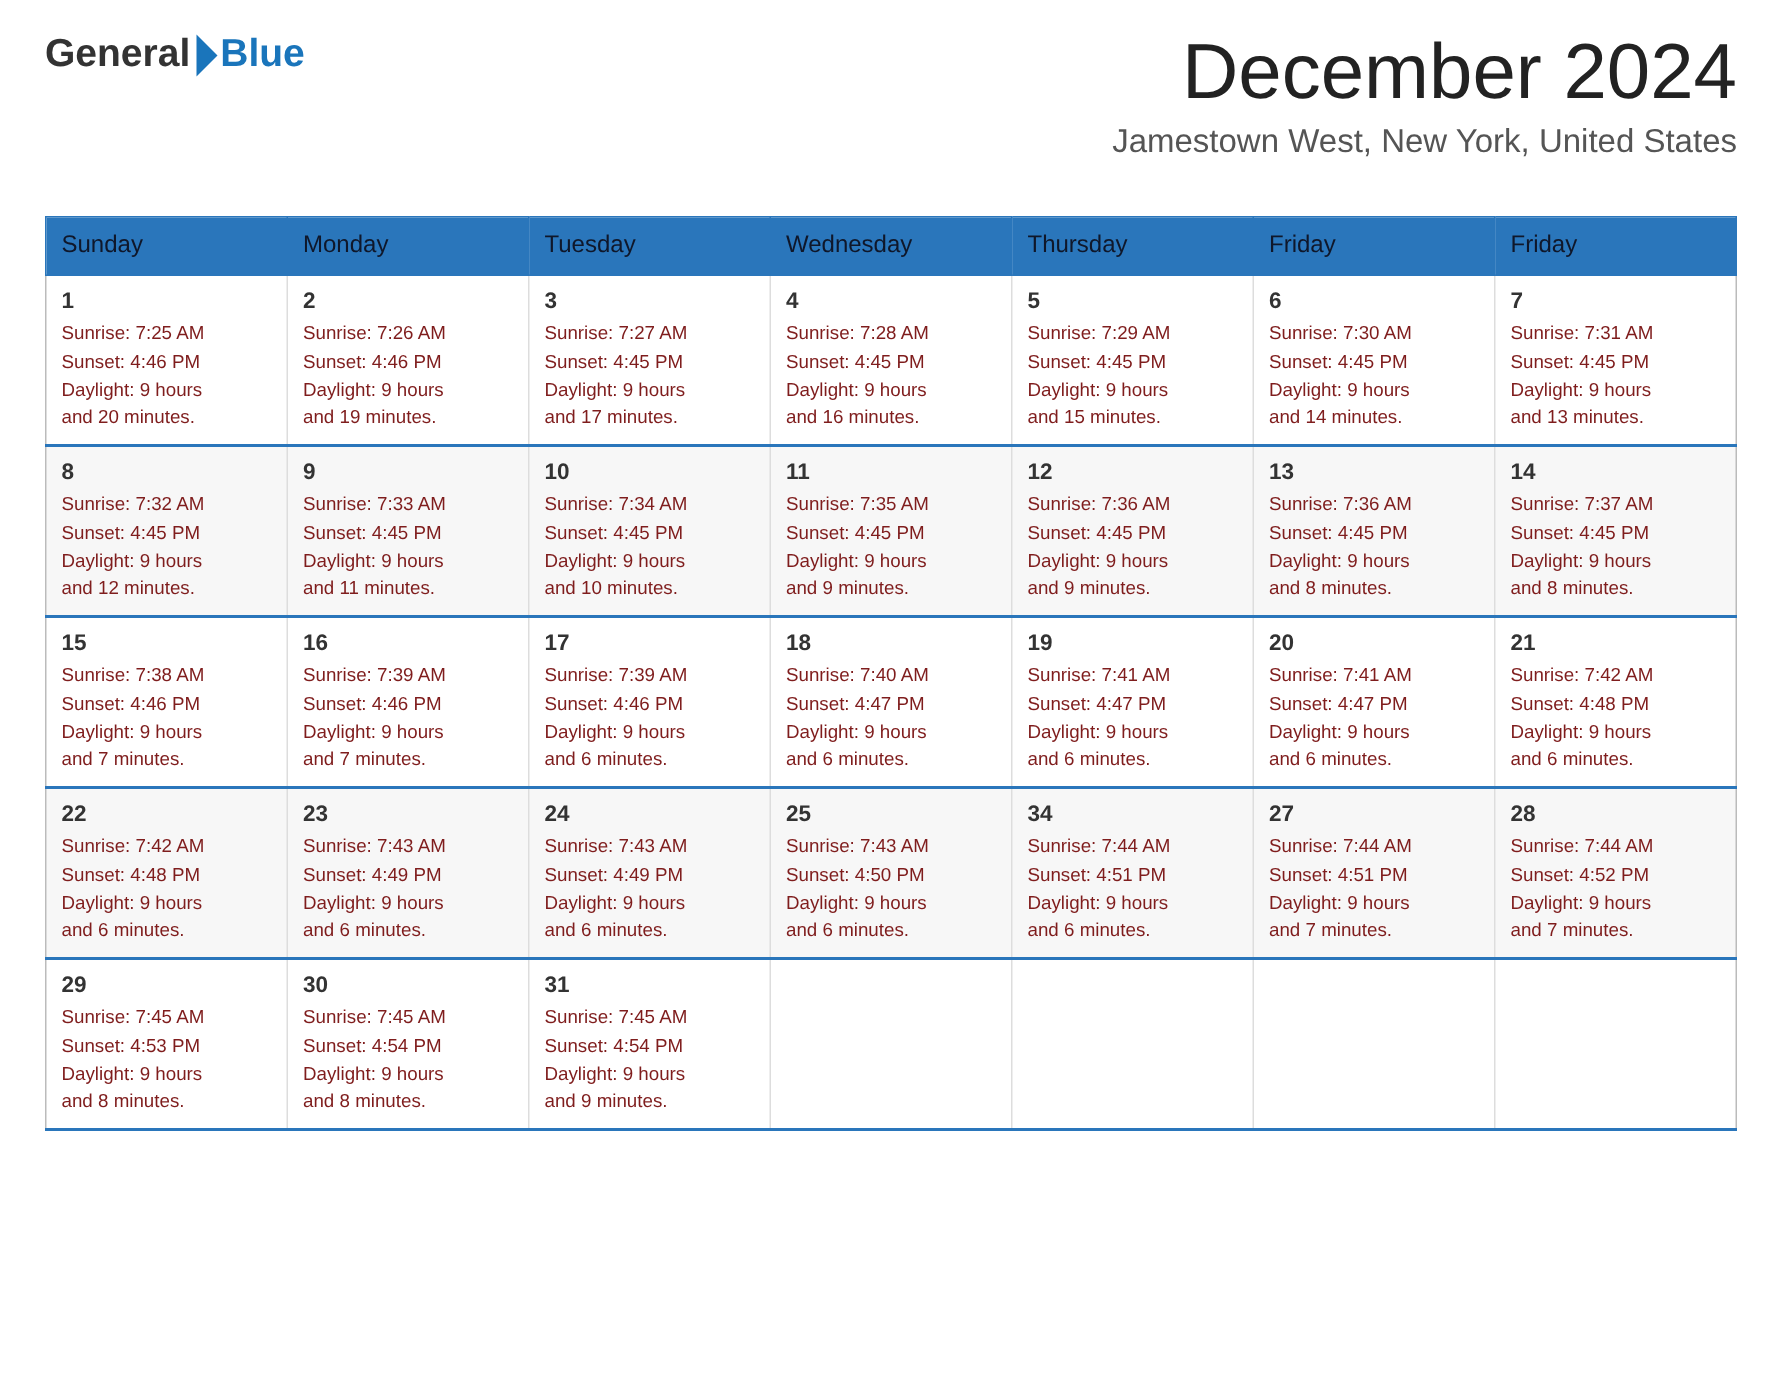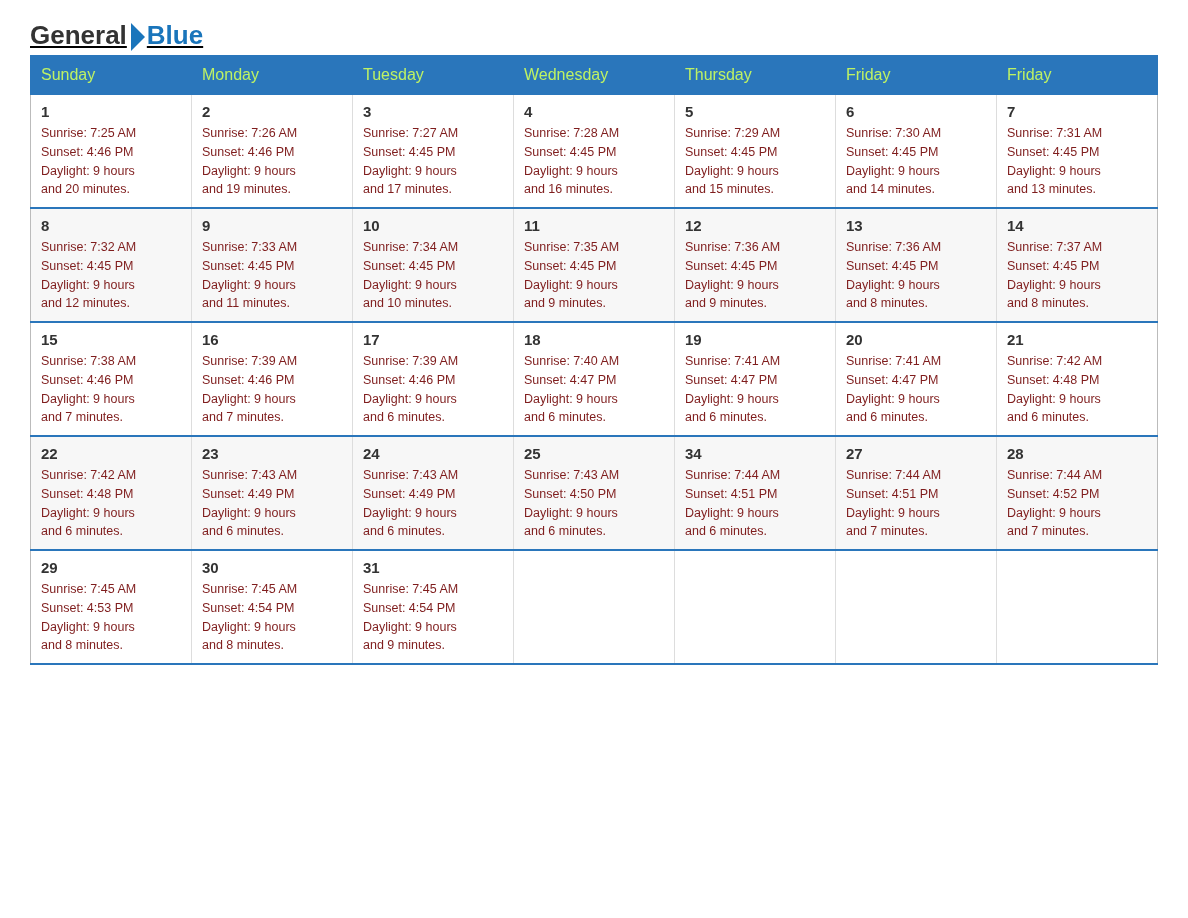--- a/index.html
+++ b/index.html
@@ -7,22 +7,21 @@
       font-family: Arial, sans-serif;
       background: #fff;
       padding: 20px 30px;
       width: 1188px;
       min-height: 918px;
     }
     .header-area {
       display: flex;
       justify-content: space-between;
       align-items: flex-start;
-      margin-bottom: 4px;
-      text-decoration: underline;
+      margin-bottom: 37px;
     }
     .logo {
       display: flex;
       flex-direction: column;
       align-items: flex-start;
     }
     .logo-top {
       display: flex;
       align-items: center;
     }
@@ -62,21 +61,21 @@
     }
     table {
       width: 100%;
       border-collapse: collapse;
       table-layout: fixed;
     }
     thead tr {
       background-color: #2a76bb;
     }
     thead th {
-      color: #bef264;
+      color: #0f172a;
       font-size: 16px;
       font-weight: normal;
       padding: 10px 10px;
       text-align: left;
       border: 1px solid #2a76bb;
     }
     tbody tr {
       border-bottom: 2px solid #2a76bb;
     }
     tbody td {
@@ -123,20 +122,24 @@
 </head>
 <body>
 
 <div class="header-area">
   <div class="logo">
     <div class="logo-top">
       <span class="logo-general">General</span>
       <div class="logo-triangle"></div>
       <span class="logo-blue">Blue</span>
     </div>
+  </div>
+  <div class="title-area">
+    <div class="month-title">December 2024</div>
+    <div class="location-title">Jamestown West, New York, United States</div>
   </div>
 </div>
 
 <table>
   <thead>
     <tr>
     <th>Sunday</th>
         <th>Monday</th>
         <th>Tuesday</th>
         <th>Wednesday</th>

